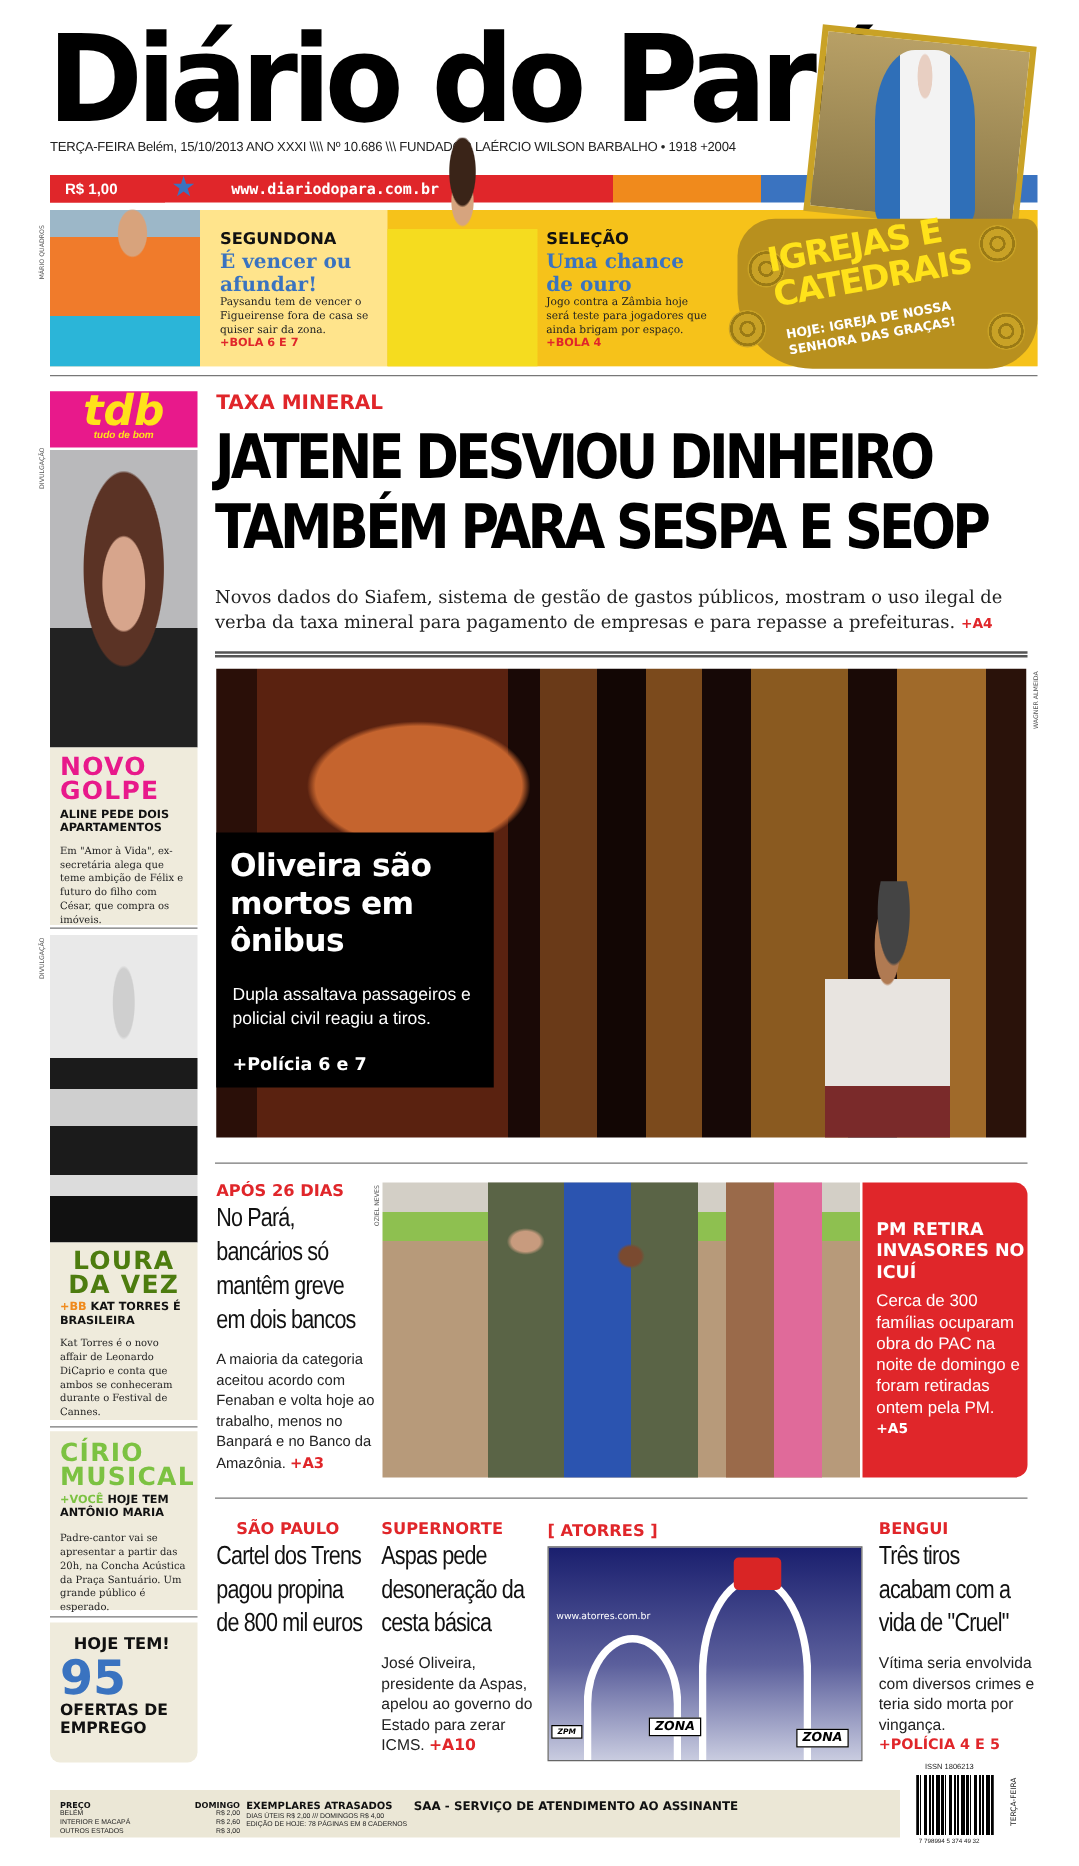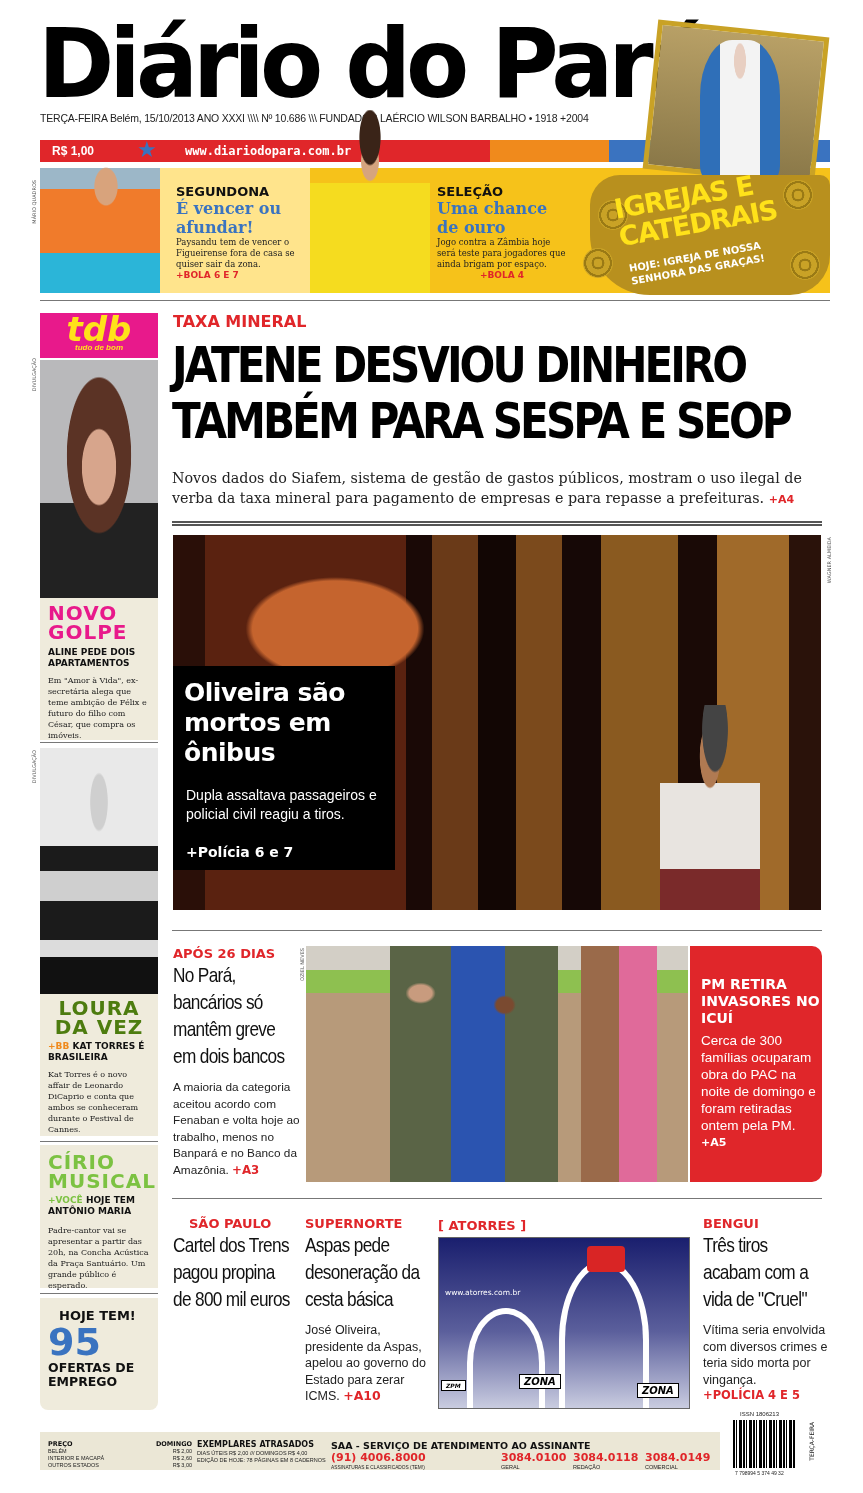--- a/index.html
+++ b/index.html
@@ -111,21 +111,21 @@
 <div class="abs" style="left:176px;top:184px;width:132px;">
   <div class="kicker-black">SEGUNDONA</div>
   <div class="kicker-blue">É vencer ou afundar!</div>
   <div class="small-serif">Paysandu tem de vencer o Figueirense fora de casa se quiser sair da zona.</div>
   <div class="ref-red" style="font-size:9px;">+BOLA 6 E 7</div>
 </div>
 <div class="abs" style="left:437px;top:184px;width:130px;">
   <div class="kicker-black">SELEÇÃO</div>
   <div class="kicker-blue">Uma chance de ouro</div>
   <div class="small-serif">Jogo contra a Zâmbia hoje será teste para jogadores que ainda brigam por espaço.</div>
-  <div class="ref-red" style="font-size:9px;text-align:center;">+BOLA 4</div>
+  <div class="ref-red" style="font-size:9px;">+BOLA 4</div>
 </div>
 
 <div class="abs igreja-photo"></div>
 <div class="abs igreja-figure"></div>
 <div class="abs igreja-banner"></div>
 <div class="abs wheel" style="left:598px;top:200px;"></div>
 <div class="abs wheel" style="left:783px;top:180px;"></div>
 <div class="abs wheel" style="left:583px;top:248px;"></div>
 <div class="abs wheel" style="left:790px;top:250px;"></div>
 <div class="abs igreja-title" style="width:200px;">IGREJAS E CATEDRAIS</div>
@@ -257,36 +257,18 @@
   <div class="ft-small">R$ 2,60</div>
   <div class="ft-small">R$ 3,00</div>
 </div>
 <div class="abs" style="left:197px;top:1440px;width:130px;">
   <div class="ft-label" style="font-size:8px;line-height:10px;">EXEMPLARES ATRASADOS</div>
   <div class="ft-small">DIAS ÚTEIS R$ 2,00 /// DOMINGOS R$ 4,00</div>
   <div class="ft-small">EDIÇÃO DE HOJE: 78 PÁGINAS EM 8 CADERNOS</div>
 </div>
 <div class="abs" style="left:331px;top:1440px;width:390px;">
   <div class="ft-big">SAA - SERVIÇO DE ATENDIMENTO AO ASSINANTE</div>
-  <div style="display:flex;gap:10px;margin-top:1px;">
-    <div style="width:160px;">
-        <div class="ft-phone">(91) 4006.8000</div>
-        <div class="ft-small" style="font-size:4.8px;">ASSINATURAS E CLASSIFICADOS (TEM!)</div>
-      </div>
-    <div style="width:62px;">
-        <div class="ft-phone">3084.0100</div>
-        <div class="ft-small">GERAL</div>
-      </div>
-    <div style="width:62px;">
-        <div class="ft-phone">3084.0118</div>
-        <div class="ft-small">REDAÇÃO</div>
-      </div>
-    <div style="width:62px;">
-        <div class="ft-phone">3084.0149</div>
-        <div class="ft-small">COMERCIAL</div>
-      </div>
-  </div>
 </div>
 
 <div class="abs ft-small" style="left:740px;top:1411px;font-size:6px;">ISSN 1806213</div>
 <div class="abs barcode"></div>
 <div class="abs ft-small" style="left:735px;top:1470px;font-size:5px;">7 798994 5 374 49 32</div>
 <div class="abs credit-vert" style="left:808px;top:1422px;font-size:6px;color:#222;">TERÇA-FEIRA</div>
 
 </body></html>

